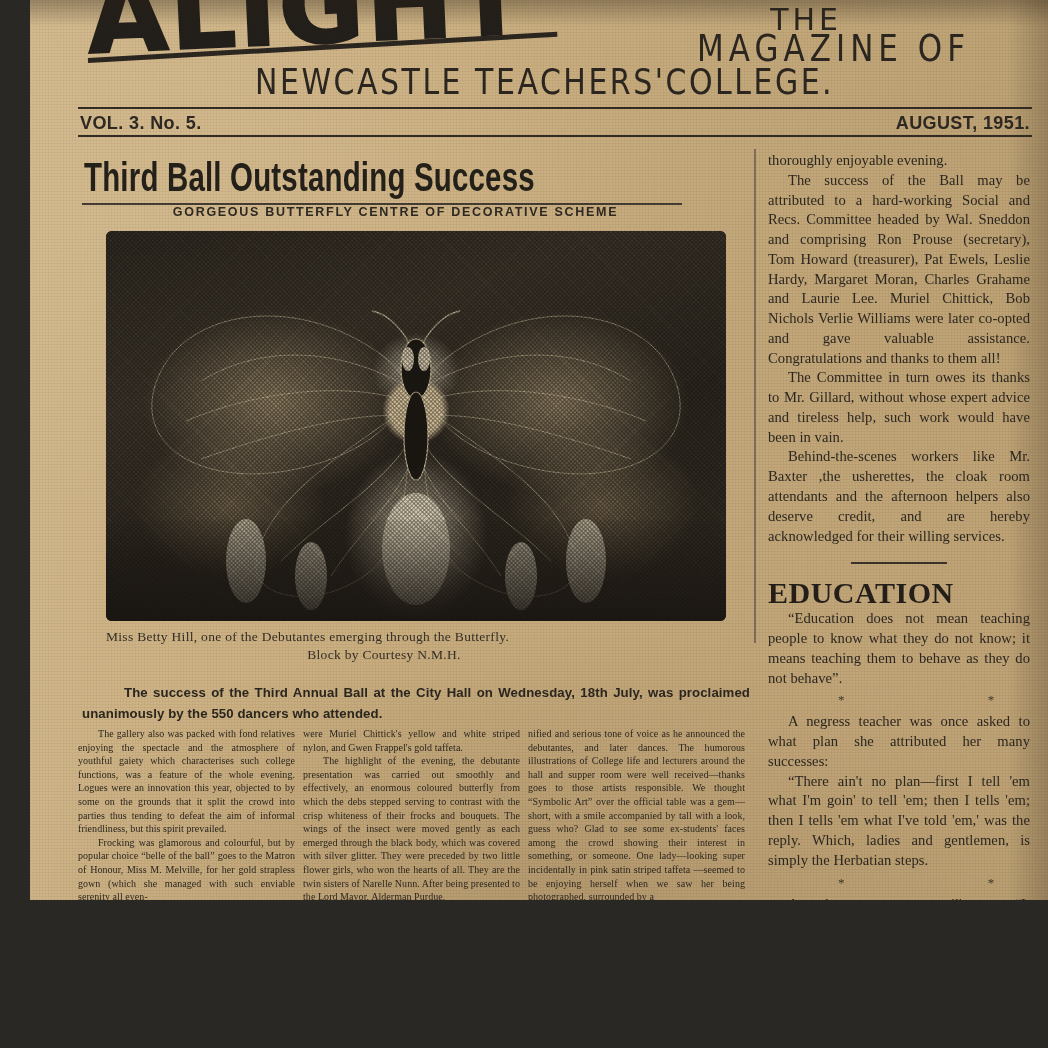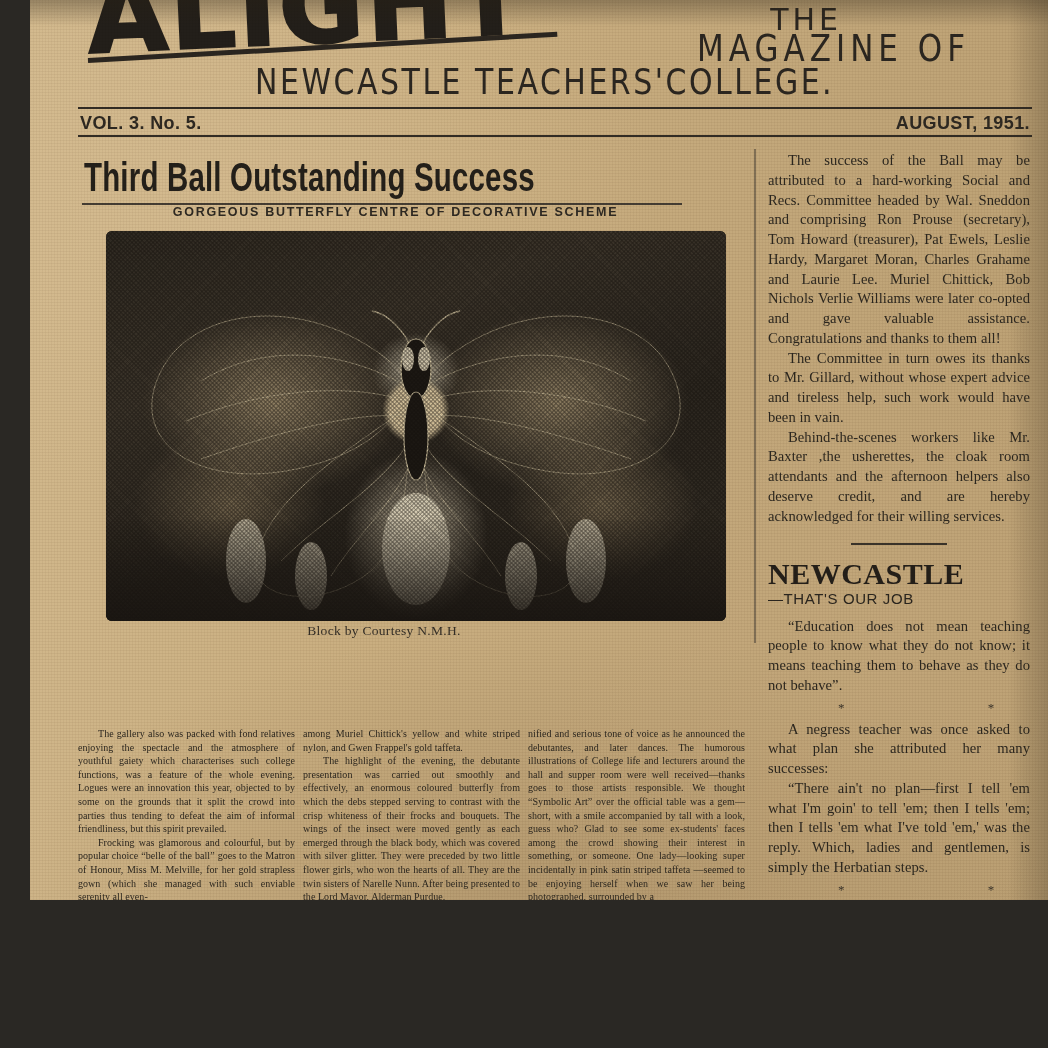--- a/index.html
+++ b/index.html
@@ -405,47 +405,49 @@
               <ellipse cx="480" cy="330" rx="20" ry="42"></ellipse>
               <ellipse cx="205" cy="345" rx="16" ry="34"></ellipse>
               <ellipse cx="415" cy="345" rx="16" ry="34"></ellipse>
             </g>
           </svg>
           <div class="dots"></div>
           <div class="stagefloor"></div>
         </div>
       </div>
 
+      <div id="caption">Miss Betty Hill, one of the Debutantes emerging through the Butterfly.</div>
       <div id="credit">Block by Courtesy N.M.H.</div>
 
+      <div id="lead">The success of the Third Annual Ball at the City Hall on Wednesday, 18th July, was proclaimed unanimously by the 550 dancers who attended.</div>
     </div>
 
     <div id="body3">
       <div class="col">
         <p class="bodytext ind">The gallery also was packed with fond relatives enjoying the spectacle and the atmosphere of youthful gaiety which characterises such college functions, was a feature of the whole evening. Logues were an innovation this year, objected to by some on the grounds that it split the crowd into parties thus tending to defeat the aim of informal friendliness, but this spirit prevailed.</p>
         <p class="bodytext ind">Frocking was glamorous and colourful, but by popular choice “belle of the ball” goes to the Matron of Honour, Miss M. Melville, for her gold strapless gown (which she managed with such enviable serenity all even-</p>
       </div>
       <div class="col">
-        <p class="bodytext">among Muriel Chittick's yellow and white striped nylon, and Gwen Frappel's gold taffeta.</p>
+        <p class="bodytext">were Muriel Chittick's yellow and white striped nylon, and Gwen Frappel's gold taffeta.</p>
         <p class="bodytext ind">The highlight of the evening, the debutante presentation was carried out smoothly and effectively, an enormous coloured butterfly from which the debs stepped serving to contrast with the crisp whiteness of their frocks and bouquets. The wings of the insect were moved gently as each emerged through the black body, which was covered with silver glitter. They were preceded by two little flower girls, who won the hearts of all. They are the twin sisters of Narelle Nunn. After being presented to the Lord Mayor, Alderman Purdue,</p>
       </div>
       <div class="col">
         <p class="bodytext">nified and serious tone of voice as he announced the debutantes, and later dances. The humorous illustrations of College life and lecturers around the hall and supper room were well received—thanks goes to those artists responsible. We thought “Symbolic Art” over the official table was a gem—short, with a smile accompanied by tall with a look, guess who? Glad to see some ex-students' faces among the crowd showing their interest in something, or someone. One lady—looking super incidentally in pink satin striped taffeta —seemed to be enjoying herself when we saw her being photographed, surrounded by a</p>
       </div>
     </div>
 
     <div id="rightcol">
+      <p class="bodytext">thoroughly enjoyable evening.</p>
       <p class="bodytext ind">The success of the Ball may be attributed to a hard-working Social and Recs. Committee headed by Wal. Sneddon and comprising Ron Prouse (secretary), Tom Howard (treasurer), Pat Ewels, Leslie Hardy, Margaret Moran, Charles Grahame and Laurie Lee. Muriel Chittick, Bob Nichols Verlie Williams were later co-opted and gave valuable assistance.   Congratulations and thanks to them all!</p>
       <p class="bodytext ind">The Committee in turn owes its thanks to Mr. Gillard, without whose expert advice and tireless help, such work would have been in vain.</p>
       <p class="bodytext ind">Behind-the-scenes workers like Mr. Baxter ,the usherettes, the cloak room attendants and the afternoon helpers also deserve credit, and are hereby acknowledged for their willing services.</p>
 
       <div class="sep-rule"></div>
 
-      <h2 id="edu-title">NEWCASTLE</h2>
-      <div id="edu-sub">—THAT'S OUR JOB</div>
+      <h2 id="edu-title">EDUCATION</h2>
 
       <p class="bodytext ind">“Education does not mean teaching people to know what they do not know; it means teaching them to behave as they do not behave”.</p>
       <div class="stars">*&nbsp;*</div>
       <p class="bodytext ind">A negress teacher was once asked to what plan she attributed her many successes:</p>
       <p class="bodytext ind">“There ain't no plan—first I tell 'em what I'm goin' to tell 'em; then I tells 'em; then I tells 'em what I've told 'em,' was the reply.  Which, ladies and gentlemen, is simply the Herbatian steps.</p>
       <div class="stars">*&nbsp;*</div>
       <p class="bodytext ind">A teacher wrote on one pupil's report: “It is a pleasure to work with David”.</p>
       <p class="bodytext ind">“Just try working against him”, the boys father wrote back.</p>
       <div class="stars">*&nbsp;*</div>
     </div>

